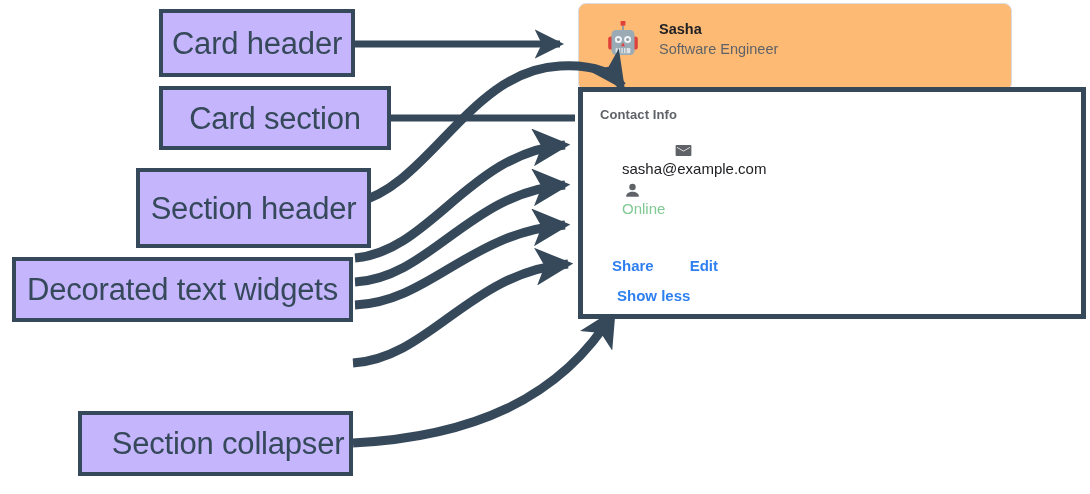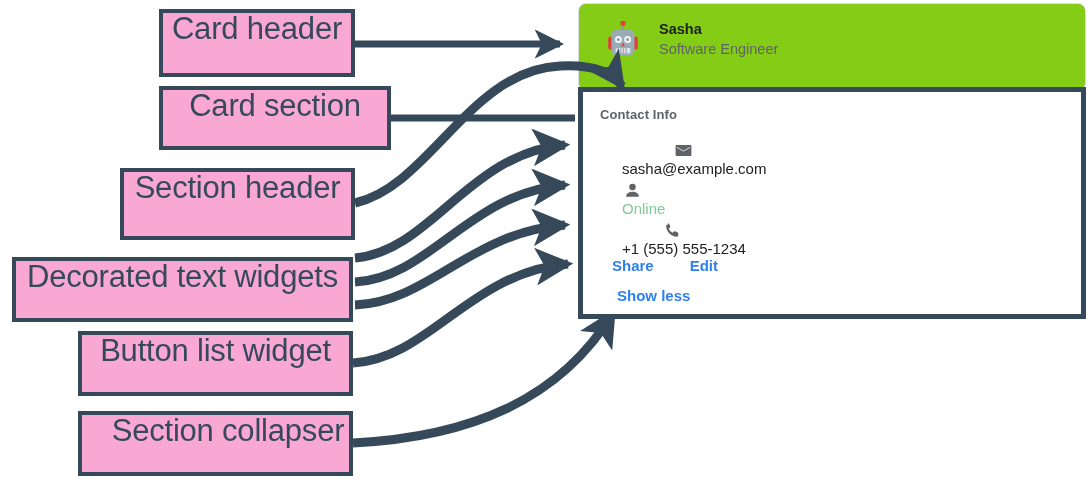--- a/index.html
+++ b/index.html
@@ -16,23 +16,23 @@
     height: 494px;
     background: #ffffff;
     overflow: hidden;
   }
 
   
   .anno-box {
     position: absolute;
     box-sizing: border-box;
     border: 4px solid #36495a;
-    background: #f9a8d4;
-    display: flex;
-    align-items: flex-start;
+    background: #c4b5fd;
+    display: flex;
+    align-items: center;
     justify-content: center;
     color: #36495a;
     font-family: "Liberation Sans", sans-serif;
     font-size: 31px;
     line-height: 1;
     letter-spacing: -0.2px;
     white-space: nowrap;
     z-index: 6;
   }
 
@@ -45,24 +45,24 @@
     height: 494px;
     z-index: 4;
     pointer-events: none;
   }
 
   
   #card {
     position: absolute;
     left: 578px;
     top: 3px;
-    width: 508px;
+    width: 434px;
     height: 88px;
     box-sizing: border-box;
-    background: #84cc16;
+    background: #fdba74;
     border: 1px solid #dadce0;
     border-radius: 8px;
     z-index: 2;
   }
   #card-header {
     position: absolute;
     left: 22px;
     top: 14px;
     display: flex;
     align-items: center;
@@ -241,56 +241,45 @@
     <div class="info-row" id="row-status">
       <span class="ico">
         <svg viewBox="0 0 20 20" width="19" height="19" aria-hidden="true">
           <circle cx="10" cy="6.4" r="3.4" fill="#5f6368"></circle>
           <path fill="#5f6368" d="M10 11.3c-3.6 0-6.6 1.9-6.6 4.2v1.1h13.2v-1.1c0-2.3-3-4.2-6.6-4.2z"></path>
         </svg>
       </span>
       <span class="txt status-online">Online</span>
     </div>
 
-    <div class="info-row" id="row-phone">
-      <span class="ico">
-        <svg viewBox="0 0 20 20" width="19" height="19" aria-hidden="true">
-          <path fill="#5f6368" d="M5.4 2.4c.5 0 .9.3 1.1.8l1.1 2.7c.2.5 0 1-.4 1.3l-1.2.9c.9 1.9 2.4 3.4 4.3 4.3l.9-1.2c.3-.4.8-.6 1.3-.4l2.7 1.1c.5.2.8.6.8 1.1v2.3c0 .7-.6 1.3-1.3 1.2C8.2 16.1 3.9 11.8 3.3 5.5c-.1-.7.5-1.3 1.2-1.3z"></path>
-        </svg>
-      </span>
-      <span class="txt">+1 (555) 555-1234</span>
-    </div>
 
     <div id="button-list">
       <button class="link-btn">Share</button>
       <button class="link-btn">Edit</button>
     </div>
 
     <div id="collapser">
       <button class="link-btn">Show less</button>
     </div>
   </div>
 
   <div class="anno-box" style="left:159px; top:9px;   width:196px; height:68px;">
     <span>Card header</span>
   </div>
 
   <div class="anno-box" style="left:159px; top:86px;  width:232px; height:64px;">
     <span>Card section</span>
   </div>
 
-  <div class="anno-box" style="left:120px; top:168px; width:235px; height:72px;">
+  <div class="anno-box" style="left:136px; top:168px; width:235px; height:80px;">
     <span>Section header</span>
   </div>
 
   <div class="anno-box" style="left:12px;  top:257px; width:341px; height:65px;">
     <span>Decorated text widgets</span>
   </div>
 
-  <div class="anno-box" style="left:78px;  top:331px; width:275px; height:65px;">
-    <span>Button list widget</span>
-  </div>
 
   <div class="anno-box" style="left:78px;  top:411px; width:275px; height:65px;padding-left:25px;">
     <span>Section collapser</span>
   </div>
 
 </div>
 
 </body></html>

